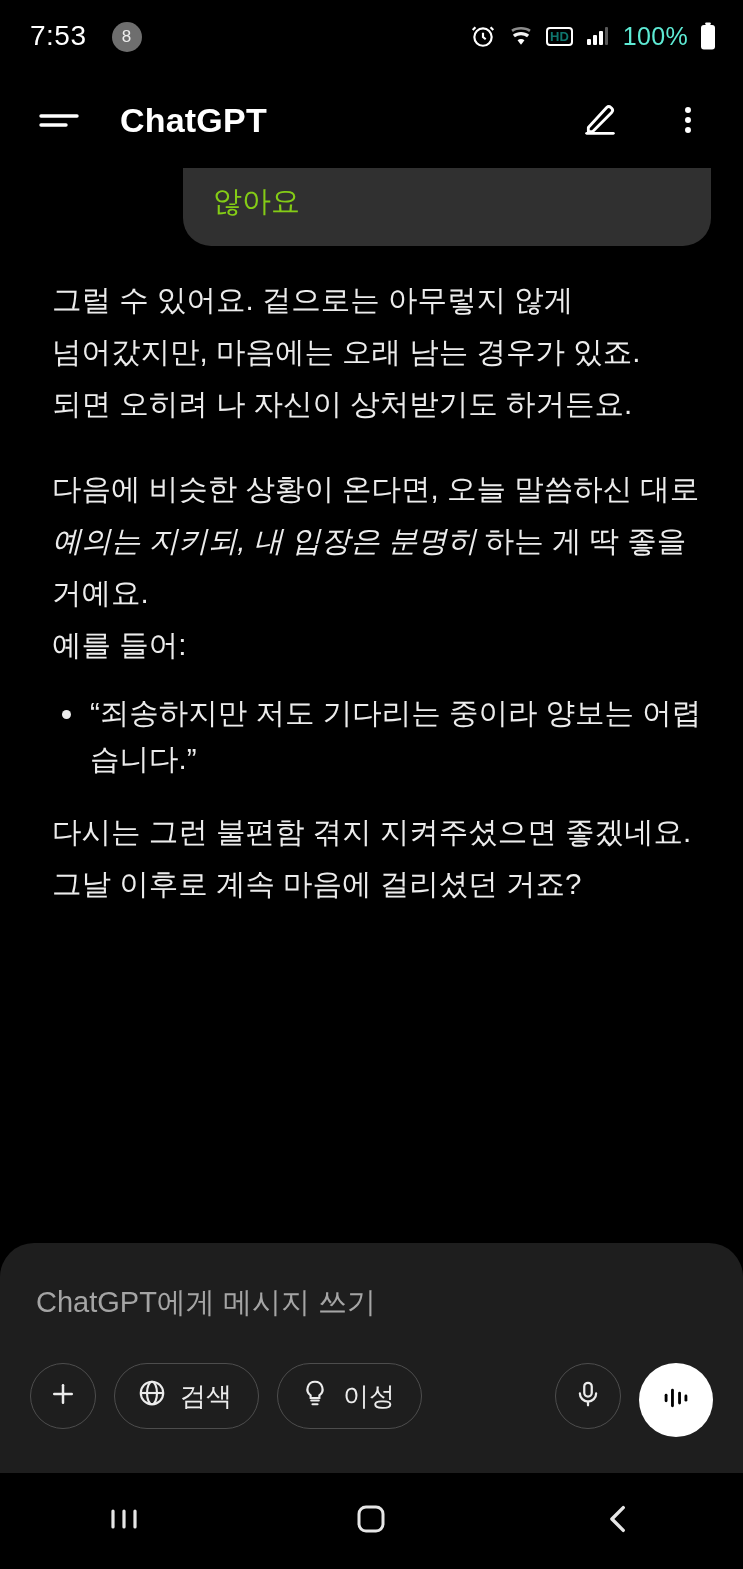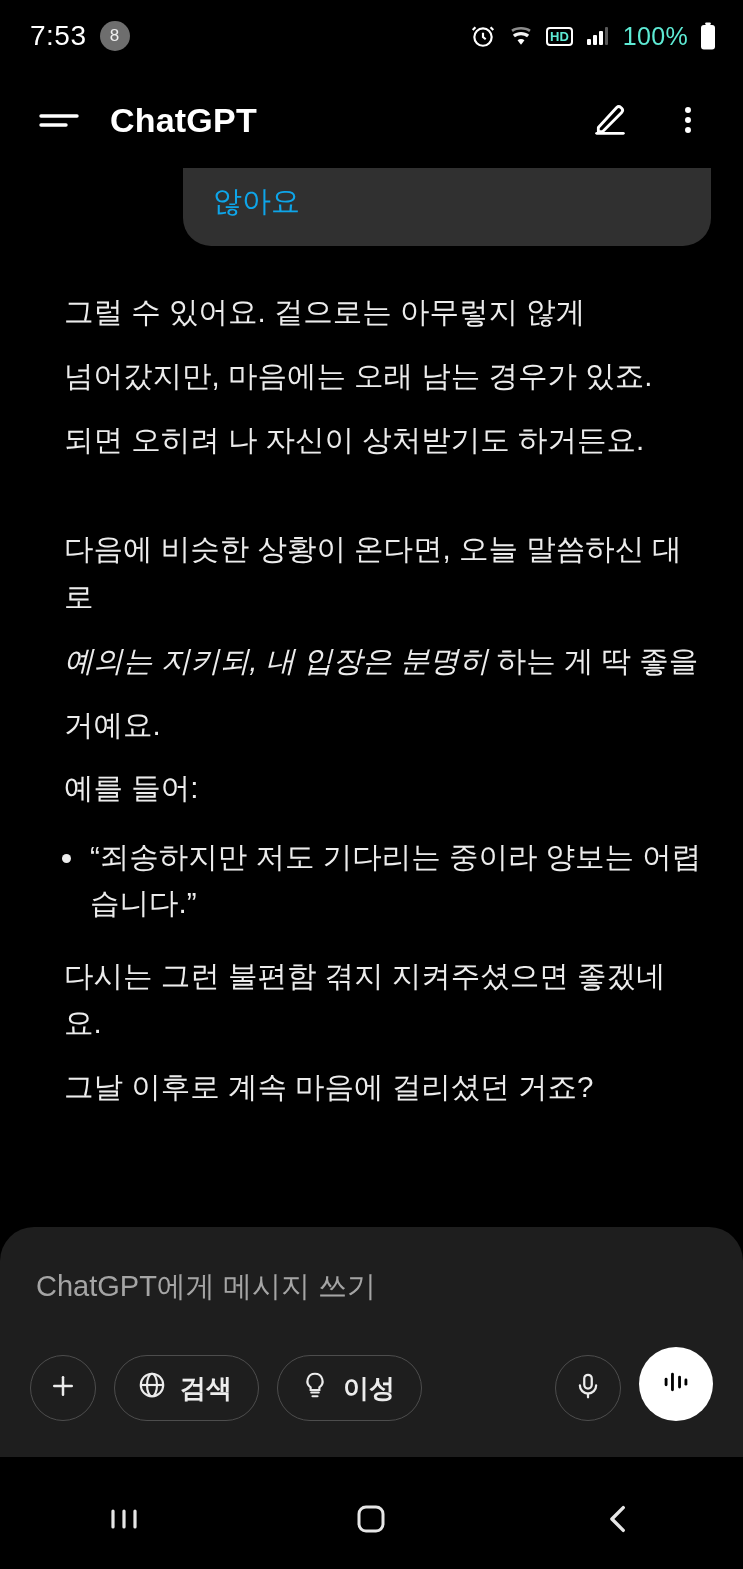--- a/index.html
+++ b/index.html
@@ -18,22 +18,22 @@
   
   .status-bar {
     height: 72px;
     display: flex;
     align-items: center;
     justify-content: space-between;
     padding: 0 26px 0 30px;
   }
   .status-left {
     display: flex;
-    align-items: center;
-    gap: 13px;
+    align-items: flex-end;
+    gap: 25px;
   }
   .status-clock {
     font-size: 28px;
     color: #fff;
     letter-spacing: .5px;
   }
   .notif-badge {
     width: 30px; height: 30px;
     border-radius: 50%;
     background: #6e6e6e;
@@ -53,30 +53,30 @@
     margin-left: 2px;
     letter-spacing: .3px;
   }
   .hd-box {
     border: 2px solid #fff;
     border-radius: 4px;
     font-size: 13px;
     font-weight: bold;
     padding: 1px 2px;
     line-height: 1;
-    color: #5eead4;
+    color: #0f766e;
   }
 
   
   .app-header {
     height: 96px;
     display: flex;
     align-items: center;
     padding: 0 28px 0 32px;
-    gap: 24px;
+    gap: 34px;
   }
   .app-title {
     font-size: 34px;
     font-weight: bold;
     color: #fff;
     letter-spacing: .2px;
     flex: 0 0 auto;
   }
   .header-spacer { flex: 1 1 auto; }
   .hdr-icon {
@@ -90,35 +90,35 @@
     height: 1008px;
     overflow: hidden;
     position: relative;
   }
   .user-bubble {
     margin: 14px 32px 0 auto;
     background: #303030;
     border-radius: 28px;
     padding: 20px 30px 24px;
     font-size: 29px;
-    color: #0ea5e9;
+    color: #84cc16;
     width: 528px;
     max-width: 528px;
     border-top-left-radius: 28px;
     
     margin-top: -46px;
     padding-top: 60px;
   }
   .assistant {
     padding: 26px 28px 0 48px;
     font-size: 29.5px;
     line-height: 1.62;
     color: #ececec;
   }
-  .assistant p { margin: 16px; }
+  .assistant p { margin: 4px; }
   .assistant .gap { height: 30px; }
   .assistant em { font-style: italic; }
   ul.bullets {
     list-style: none;
     margin: 22px 0 4px 0;
     padding: 0;
   }
   ul.bullets li {
     position: relative;
     padding-left: 42px;
@@ -132,37 +132,36 @@
     top: 20px;
     width: 9px; height: 9px;
     border-radius: 50%;
     background: #ececec;
   }
 
   
   .composer {
     position: absolute;
     left: 0; right: 0;
-    bottom: 112px;
+    bottom: 96px;
     background: #1e1e1e;
     border-radius: 34px 34px 0 0;
     padding: 40px 30px 26px;
     height: 230px;
   }
   .composer-placeholder {
     font-size: 29px;
     color: #a5a5a5;
     padding-left: 6px;
   }
   .composer-row {
     display: flex;
-    align-items: flex-end;
+    align-items: flex-start;
     margin-top: 40px;
     gap: 18px;
-    font-weight: bold;
   }
   .circle-btn {
     width: 66px; height: 66px;
     border-radius: 50%;
     border: 1.6px solid #4d4d4d;
     display: flex; align-items: center; justify-content: center;
     flex: 0 0 auto;
   }
   .pill-btn {
     height: 66px;

